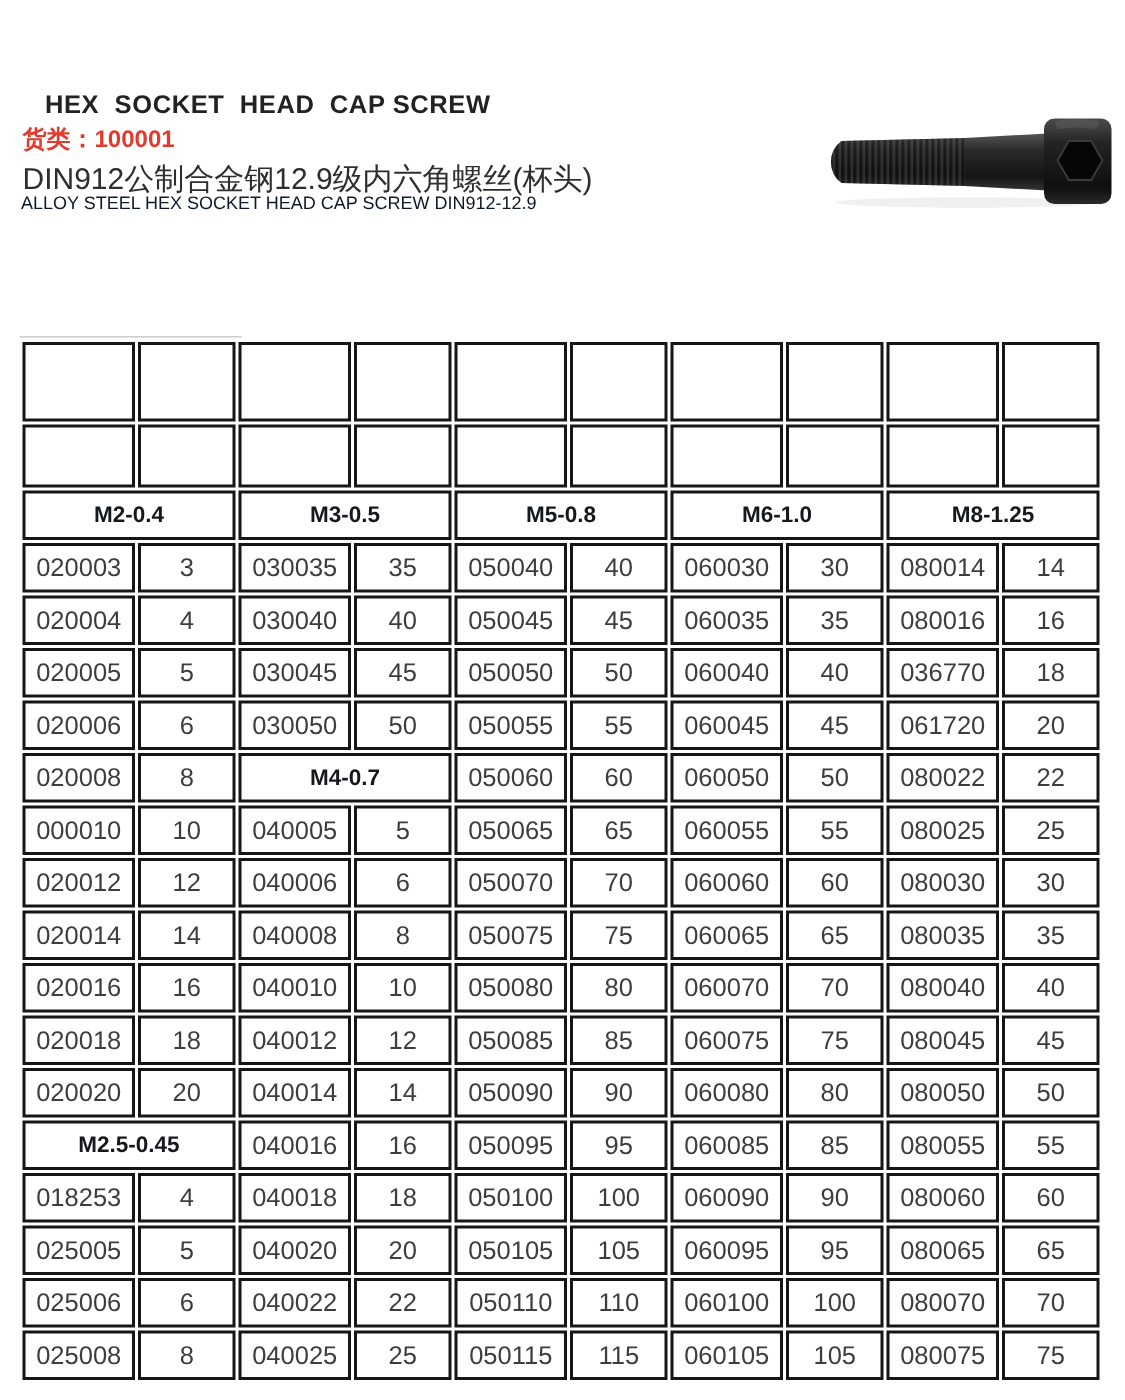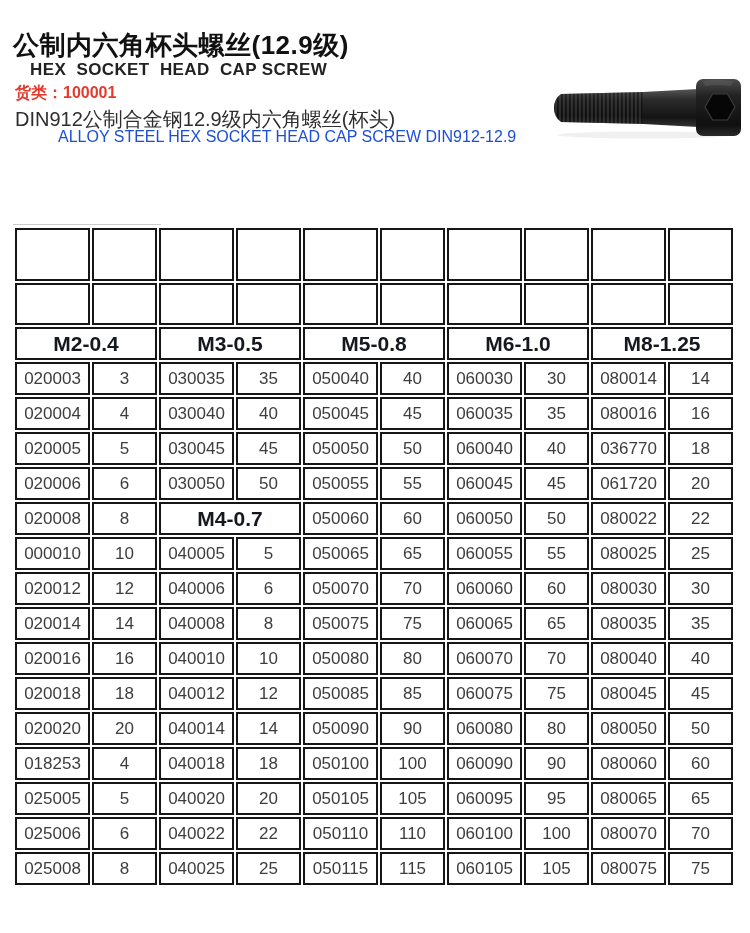--- a/index.html
+++ b/index.html
@@ -16,21 +16,21 @@
     position:absolute;left:30px;top:60px;font-size:17px;font-weight:bold;color:#222;
     letter-spacing:0.4px;white-space:pre;
   }
   .category{
     position:absolute;left:15px;top:83px;font-size:16px;color:#e23a2c;white-space:pre;font-weight:bold;
   }
   .desc-cn{
     position:absolute;left:15px;top:106px;font-size:20px;color:#2e2e2e;white-space:pre;
   }
   .desc-en{
-    position:absolute;left:14px;top:128px;font-size:16px;color:#1d4ed8;white-space:pre;margin-left:44px;
+    position:absolute;left:14px;top:128px;font-size:12px;color:#0f172a;white-space:pre;
   }
   .rule{
     position:absolute;left:13px;top:224px;width:148px;height:1px;background:#cccccc;
   }
   .photo{position:absolute;left:545px;top:73px;}
   
   table.spec{
     position:absolute;left:13px;top:226px;
     border-collapse:separate;border-spacing:2px;table-layout:fixed;
   }
@@ -38,34 +38,33 @@
     box-sizing:border-box;border:2px solid #161616;text-align:center;vertical-align:middle;
     background:#ffffff;overflow:hidden;white-space:nowrap;
   }
   td.hcn{
     background:#1da24f;color:#ffffff;font-weight:bold;font-size:19px;height:53px;
   }
   td.hen{
     background:#1da24f;color:#ffffff;font-weight:normal;font-size:17px;height:42px;
   }
   td.grp{
-    background:#aadcf2;color:#15181c;font-weight:bold;font-size:21px;height:33px;
+    background:#aadcf2;color:#15181c;font-weight:bold;font-size:15px;height:33px;
   }
   td.code,td.size{
     color:#3d3d3d;font-size:17px;height:33px;
   }
   col.c-code{width:75px;}
   col.c-size{width:65px;}
 </style>
 </head>
 <body>
 
 <div class="page">
 
-  <div class="title-cn">公制内六角杯头螺丝(12.9级)</div>
   <div class="title-en">HEX  SOCKET  HEAD  CAP SCREW</div>
   <div class="category">货类：100001</div>
   <div class="desc-cn">DIN912公制合金钢12.9级内六角螺丝(杯头)</div>
   <div class="desc-en">ALLOY STEEL HEX SOCKET HEAD CAP SCREW DIN912-12.9</div>
   <div class="rule"></div>
 
   <svg class="photo" width="202" height="68" viewBox="0 0 202 68" aria-hidden="true">
     <defs>
       <linearGradient id="cyl" x1="0" y1="0" x2="0" y2="1">
         <stop offset="0" stop-color="#565656"></stop>
@@ -269,20 +268,31 @@
           <td class="code">040014</td>
           <td class="size">14</td>
           <td class="code">050090</td>
           <td class="size">90</td>
           <td class="code">060080</td>
           <td class="size">80</td>
           <td class="code">080050</td>
           <td class="size">50</td>
         </tr>
         <tr>
+          <td class="grp" colspan="2">M2.5-0.45</td>
+          <td class="code">040016</td>
+          <td class="size">16</td>
+          <td class="code">050095</td>
+          <td class="size">95</td>
+          <td class="code">060085</td>
+          <td class="size">85</td>
+          <td class="code">080055</td>
+          <td class="size">55</td>
+        </tr>
+        <tr>
           <td class="code">018253</td>
           <td class="size">4</td>
           <td class="code">040018</td>
           <td class="size">18</td>
           <td class="code">050100</td>
           <td class="size">100</td>
           <td class="code">060090</td>
           <td class="size">90</td>
           <td class="code">080060</td>
           <td class="size">60</td>

